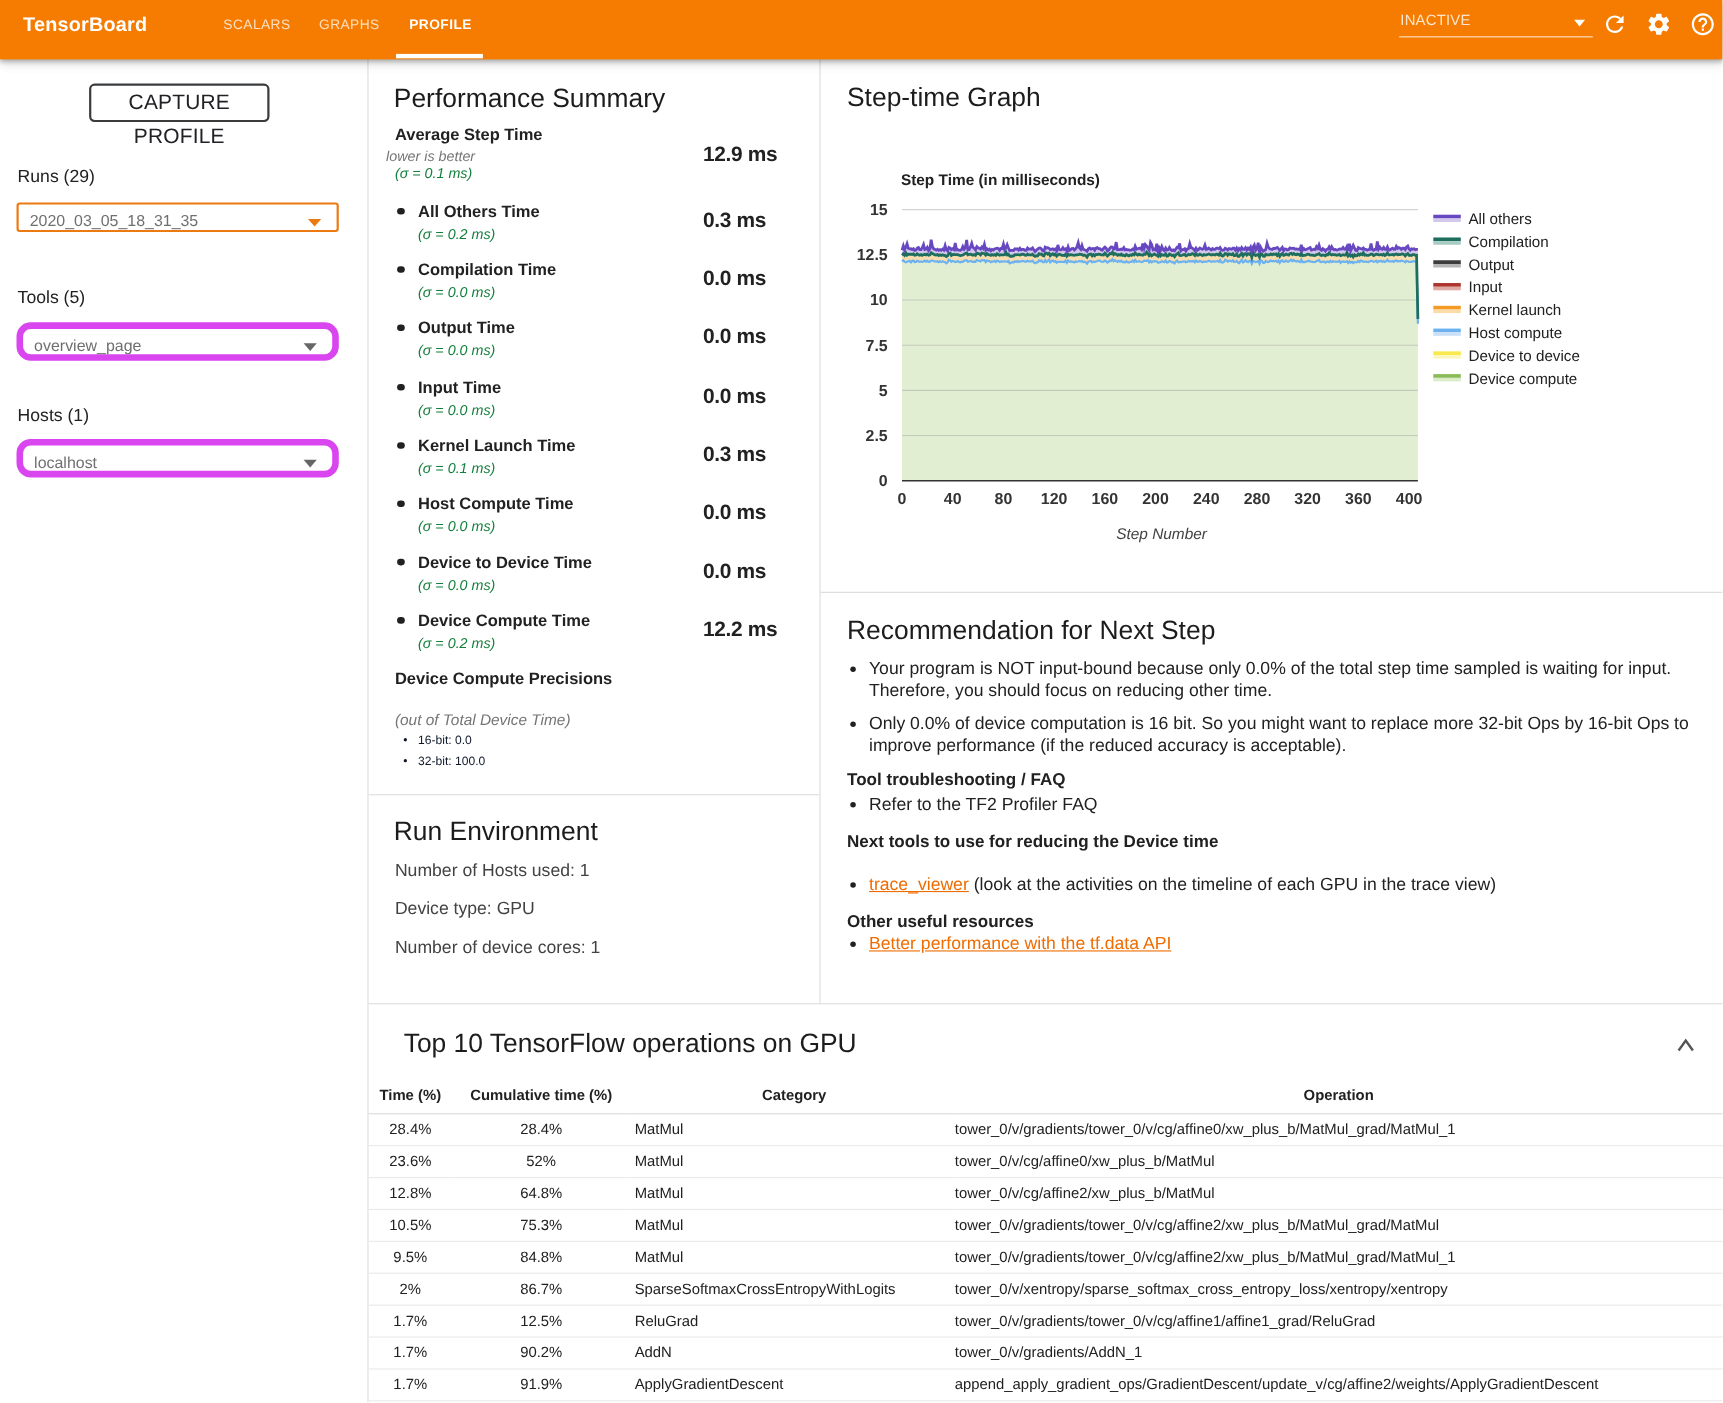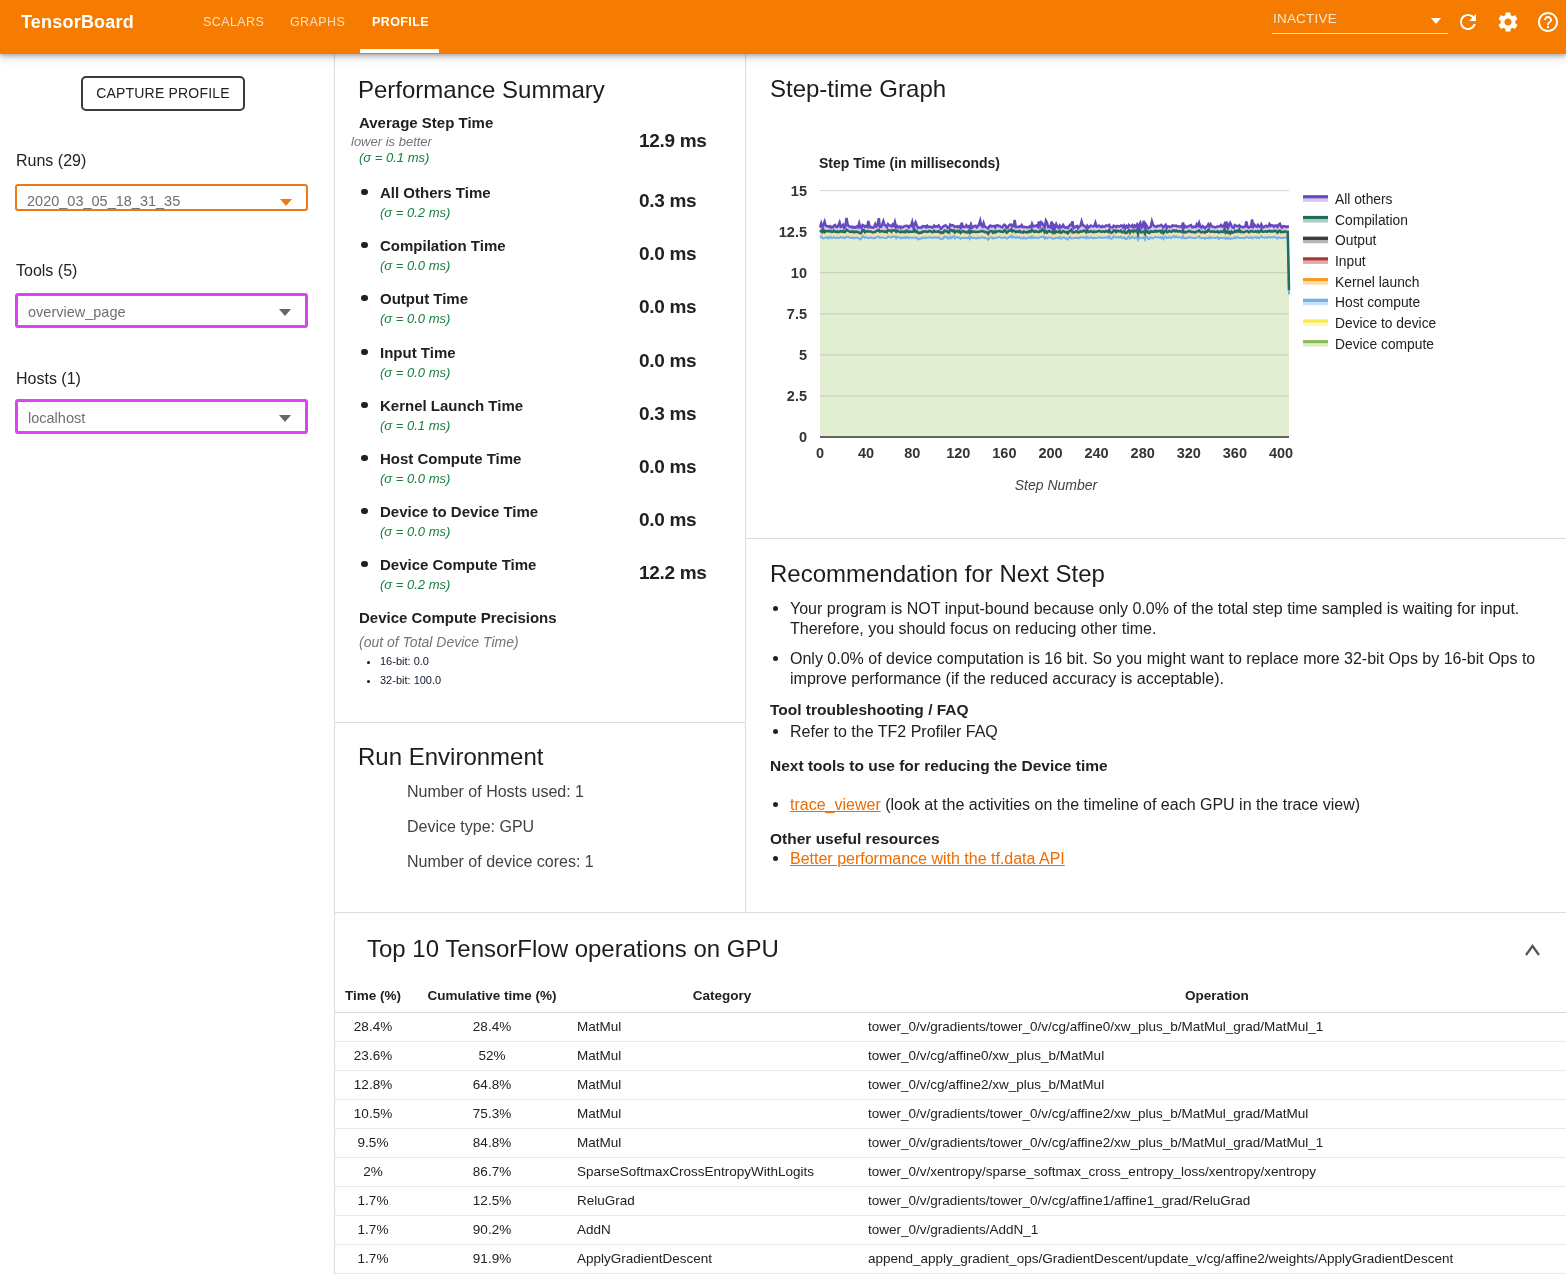--- a/index.html
+++ b/index.html
@@ -20,25 +20,25 @@
 #inact-ul { position:absolute; left:1272px; top:33px; width:176px; height:1.2px; background:rgba(255,255,255,0.8); }
 #inact-arrow { position:absolute; left:1431px; top:18px; width:0; height:0;
   border-left:5px solid transparent; border-right:5px solid transparent; border-top:6px solid #fff; }
 .hicon { position:absolute; top:10px; width:24px; height:24px; }
 
 
 .div { position:absolute; background:#dcdcdc; }
 
 
 #capture { position:absolute; left:81px; top:76px; width:164px; height:35px; background:#fff;
-  border:2px solid #393b3d; border-radius:5px; font-size:14px; color:#202124; text-align:center;
+  border:2px solid #393b3d; border-radius:5px; font-size:19px; color:#202124; text-align:center;
   line-height:31px; letter-spacing:0.2px; }
 .sblabel { position:absolute; left:16px; font-size:16px; color:#212121; }
 .sbselect { position:absolute; left:15px; width:293px; height:35px; background:#fff;
-  border:3px solid #d946ef; border-radius:3px; font-size:14.5px; color:#6f6f6f; line-height:33px; padding-left:10px; }
+  border:6px solid #d946ef; border-radius:13px; font-size:14.5px; color:#6f6f6f; line-height:33px; padding-left:10px; }
 #runs-sel { border:2px solid #ec7a12; height:27px; line-height:31px; border-radius:3px; }
 .arrow { position:absolute; right:14px; top:12.5px; width:0; height:0;
   border-left:6px solid transparent; border-right:6px solid transparent; border-top:7px solid #666; }
 #runs-sel .arrow { border-top-color:#ec7a12; top:12.5px; }
 
 
 .card { position:absolute; }
 .h2 { font-size:24px; color:#1c1c1c; position:absolute; }
 
 
@@ -48,27 +48,27 @@
 .nm { margin-left:45px; font-weight:bold; font-size:15px; color:#212121; }
 .sg { margin-left:45px; font-style:italic; color:#15803d; font-size:13px; margin-top:4px; }
 .val { position:absolute; left:304px; top:6px; font-size:19px; font-weight:bold; letter-spacing:-0.3px; }
 #avgrow { position:absolute; top:60px; left:0; width:409px; }
 #avgrow .nm { margin-left:24px; }
 #avgrow .lib { margin-left:16px; font-style:italic; color:#757575; font-size:13px; margin-top:3px; }
 #avgrow .sg { margin-left:24px; margin-top:1px; }
 #avgrow .val { top:16px; }
 #dcp { position:absolute; top:555px; left:24px; }
 #dcp .bt { font-weight:bold; font-size:15px; }
-#dcp .it { font-style:italic; color:#757575; font-size:14px; margin-top:8px; }
+#dcp .it { font-style:italic; color:#757575; font-size:14px; margin-top:20px; }
 #dcp ul { margin-top:2px; margin-left:21px; }
 #dcp li { font-size:11px; color:#0f172a; margin-bottom:0; line-height:19px; }
 
 
 #runenv .h2 { left:23px; top:21px; }
-.rline { position:absolute; left:24px; font-size:16px; color:#424242;margin-left:48px; }
+.rline { position:absolute; left:24px; font-size:16px; color:#424242; }
 
 
 #graph .h2 { left:25px; top:21px; }
 
 
 #rec .h2 { left:25px; top:21px; }
 .rec-li { position:absolute; font-size:16px; line-height:20px; color:#212121; white-space:nowrap; }
 .rec-li .bdot { position:absolute; left:-17px; top:7px; width:5px; height:5px; border-radius:50%; background:#212121; }
 .rec-b { position:absolute; left:25px; font-size:15.5px; font-weight:bold; color:#212121; }
 a.lnk { color:#ef6c00; }

